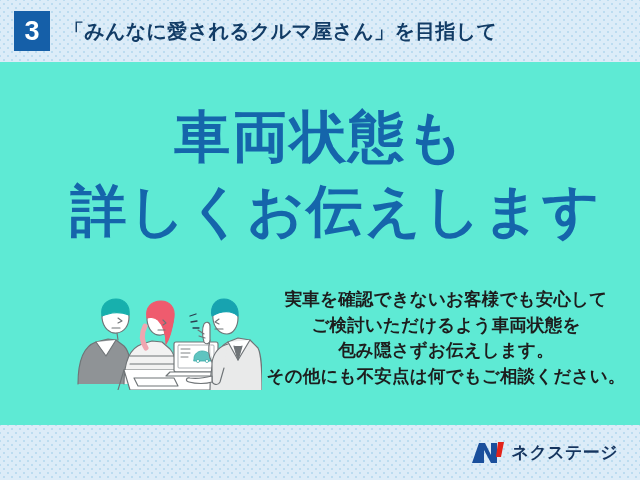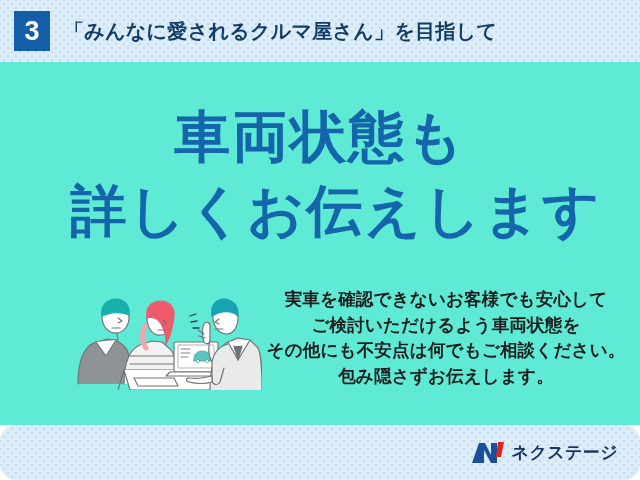--- a/index.html
+++ b/index.html
@@ -120,21 +120,20 @@
 
   
   #footer {
     position: absolute;
     left: 0; top: 425px;
     width: 640px;
     height: 55px;
     display: flex;
     align-items: center;
     justify-content: flex-end;
-    border-radius: 16px;
   }
   #logo {
     display: flex;
     align-items: center;
     margin-right: 22px;
   }
   #logo-mark {
     width: 34px;
     height: 22px;
     margin-right: 7px;
@@ -241,22 +240,22 @@
             <path d="M129 40 L135 39"></path>
             <path d="M131 46 L137 46"></path>
           </g>
         </g>
       </svg>
     </div>
 
     <div id="body-copy">
       <div class="line">実車を確認できないお客様でも安心して</div>
       <div class="line">ご検討いただけるよう車両状態を</div>
+      <div class="line">包み隠さずお伝えします。</div>
       <div class="line">その他にも不安点は何でもご相談ください。</div>
-      <div class="line">包み隠さずお伝えします。</div>
     </div>
 
   </div>
 
   <div id="footer" class="dotband">
     <div id="logo">
       <div id="logo-mark">
         <svg width="34" height="22" viewBox="0 0 34 22" xmlns="http://www.w3.org/2000/svg">
           <path d="M1 21 L8 1 L14 1 L20 13 L20 1 L26 1 L26 21 L20 21 L13 8 L13 21 Z" fill="#1a4f9c"></path>
           <path d="M27 0 L33 0 L30 15 L25 15 Z" fill="#e2231a"></path>

